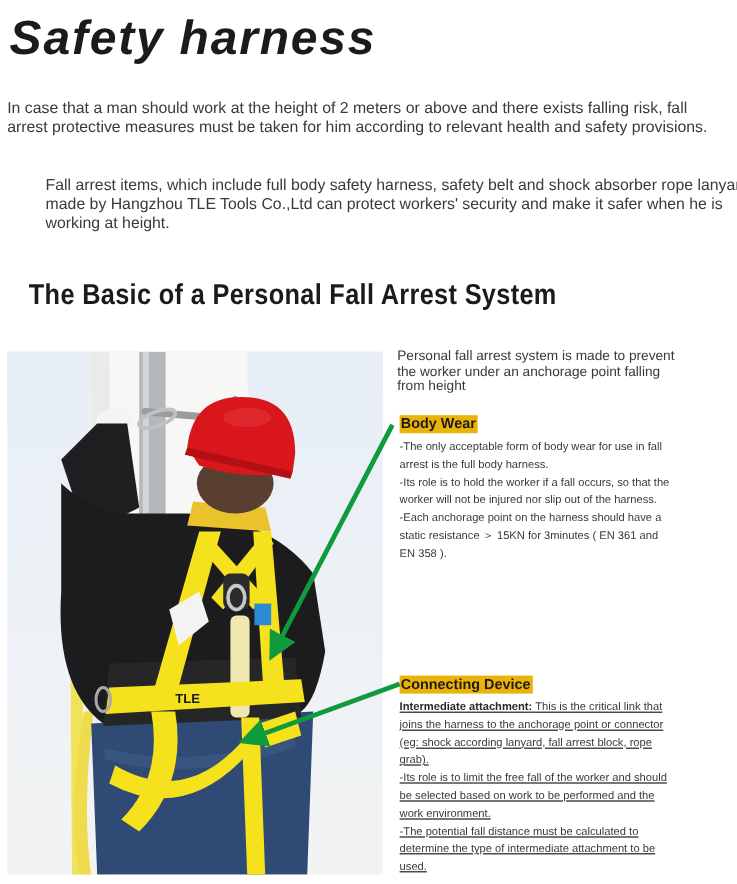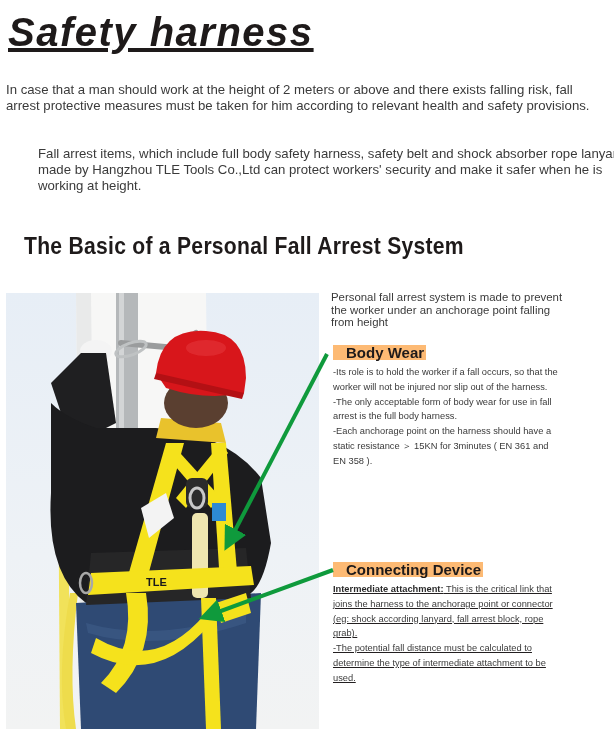--- a/index.html
+++ b/index.html
@@ -1,21 +1,21 @@
 <!DOCTYPE html>
 <html><head>
 <meta charset="utf-8">
 <style>
   html, body { margin: 0; padding: 0; background: #ffffff; }
   body { width: 614px; height: 737px; position: relative; overflow: hidden;
          font-family: "Liberation Sans", sans-serif; color: #231f20; }
 
   .title { position: absolute; left: 8px; top: 8px; margin: 0;
            font-size: 40px; font-weight: bold; font-style: italic;
-           letter-spacing: 1.5px; color: #1e1a1a; line-height: 48px; text-decoration: underline; }
+           letter-spacing: 1.5px; color: #1e1a1a; line-height: 48px; }
 
   .intro { position: absolute; left: 6px; width: 600px; margin: 0;
            font-size: 13.2px; line-height: 16px; color: #3a3a3a; }
   .intro.p1 { top: 82px; }
   .intro.p2 { top: 146px; margin-left: 32px; }
 
   .section-title { position: absolute; left: 24px; top: 230px; margin: 0;
                    font-size: 24px; font-weight: bold; color: #1e1a1a;
                    transform: scaleX(0.88); transform-origin: left center;
                    letter-spacing: 0.3px; line-height: 32px; }
@@ -25,22 +25,22 @@
            overflow: hidden; }
   .photo svg { position: absolute; left: 0; top: 0; }
 
   .side-intro { position: absolute; left: 331px; top: 291px; width: 240px; margin: 0;
                 font-size: 11.4px; line-height: 12.5px; color: #3a3a3a; }
 
   .block { position: absolute; left: 333px; width: 230px; }
   .block.body-wear { top: 344px; }
   .block.connecting { top: 561px; text-decoration: underline; }
 
-  .hl { display: inline-block; background: #fdba74; color: #1e1a1a; font-weight: bold;
-        font-size: 15px; line-height: 15px; padding: 0 2px 0 13px; margin: 0; }
+  .hl { display: inline-block; background: #eab308; color: #1e1a1a; font-weight: bold;
+        font-size: 12px; line-height: 15px; padding: 0 2px 0 1px; margin: 0; }
   .desc { margin: 3px 0 0 0; font-size: 9.3px; line-height: 14.8px; color: #3a3a3a; }
   .desc b { color: #2a2a2a; }
   .desc .line { display: block; }
 
   .arrows { position: absolute; left: 0; top: 0; width: 614px; height: 737px; pointer-events: none; }
 </style>
 </head>
 <body>
 
 <h1 class="title">Safety harness</h1>
@@ -109,32 +109,33 @@
 
     <ellipse cx="80" cy="290" rx="6" ry="10" fill="none" stroke="#a8a8a8" stroke-width="2.5"></ellipse>
   </svg>
 </div>
 
 <p class="side-intro">Personal fall arrest system is made to prevent the worker under an anchorage point falling from height</p>
 
 <div class="block body-wear">
   <span class="hl">Body Wear</span>
   <p class="desc">
+    <span class="line">-The only acceptable form of body wear for use in fall arrest is the full body harness.</span>
     <span class="line">-Its role is to hold the worker if a fall occurs, so that the worker will not be injured nor slip out of the harness.</span>
-    <span class="line">-The only acceptable form of body wear for use in fall arrest is the full body harness.</span>
     <span class="line">-Each anchorage point on the harness should have a static  resistance ＞ 15KN for 3minutes ( EN 361 and EN 358 ).</span>
   </p>
 </div>
 
 <div class="block connecting">
   <span class="hl">Connecting Device</span>
   <p class="desc">
     <span class="line">
       <b>Intermediate attachment:</b><span> This is the critical link that joins the harness to the anchorage point or connector (eg: shock according lanyard, fall arrest block, rope grab).</span>
     </span>
+    <span class="line">-Its role is to limit the free fall of the worker and should be selected based on work to be performed and the work environment.</span>
     <span class="line">-The potential fall distance must be calculated to determine the type of intermediate attachment to be used.</span>
   </p>
 </div>
 
 <svg class="arrows" viewBox="0 0 614 737">
   <defs>
     <marker id="ah" markerWidth="6" markerHeight="6" refX="3" refY="3" orient="auto" markerUnits="strokeWidth">
       <path d="M0,0 L6,3 L0,6 Z" fill="#0f9a3c"></path>
     </marker>
   </defs>

